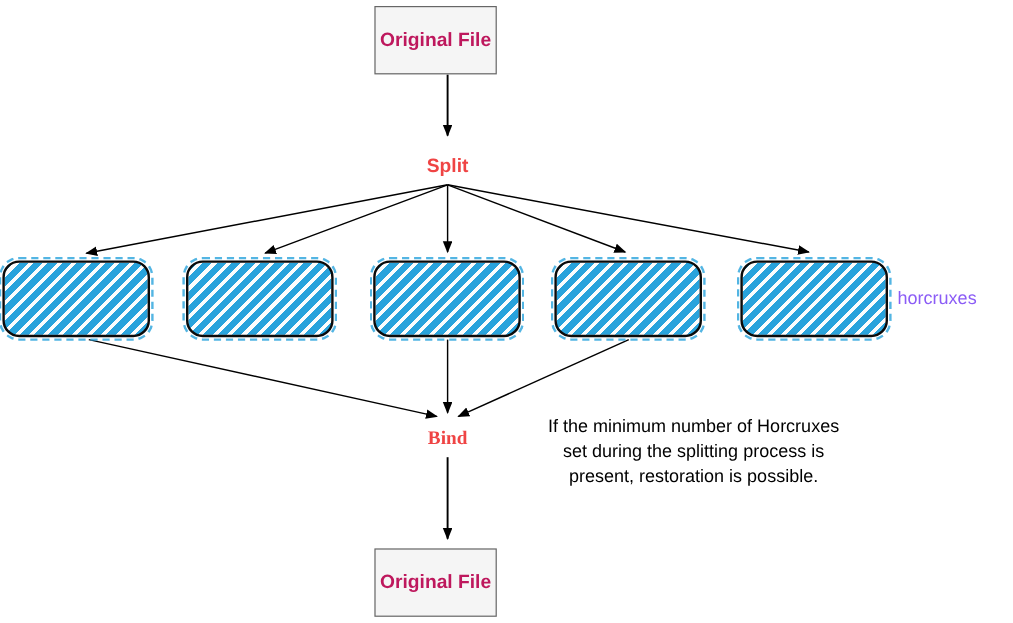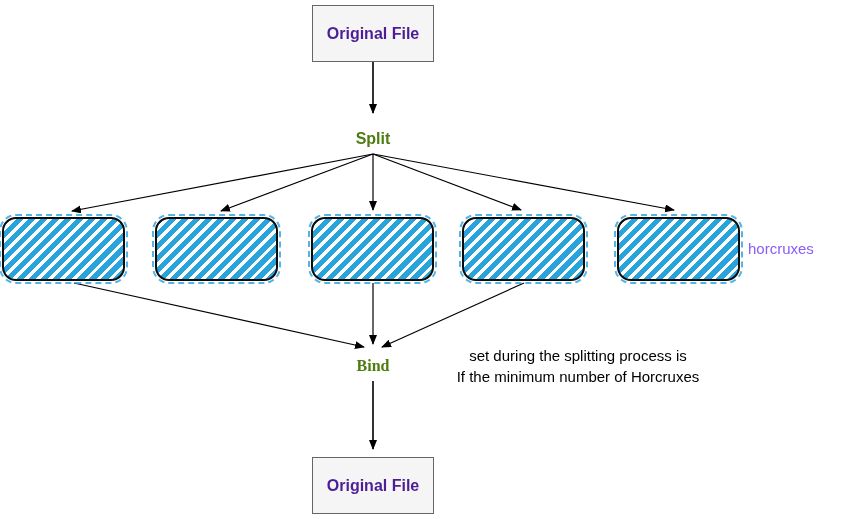--- a/index.html
+++ b/index.html
@@ -14,41 +14,41 @@
   .connectors {
     position: absolute;
     left: 0; top: 0;
     width: 844px; height: 519px;
     pointer-events: none;
   }
   .connectors line { stroke: #000000; }
   .file-box {
     position: absolute;
     left: 312px;
-    width: 122px;
+    width: 102px;
     height: 57px;
     box-sizing: border-box;
     background: #f5f5f5;
     border: 1px solid #666666;
     display: flex;
     align-items: center;
     justify-content: center;
     font-weight: bold;
     font-size: 16px;
-    color: #4c1d95;
+    color: #be185d;
   }
   .file-box.top { top: 5px; }
   .file-box.bottom { top: 457px; }
   .node-label {
     position: absolute;
     width: 90px;
     text-align: center;
     font-weight: bold;
     font-size: 16px;
-    color: #4d7c0f;
+    color: #ef4444;
   }
   .node-label.split { left: 328px; top: 130px; }
   .node-label.bind  { left: 328px; top: 357px; font-family: Liberation Serif, serif; }
   .horcrux {
     position: absolute;
     top: 217px;
     width: 123px;
     height: 64px;
     box-sizing: border-box;
     border: 2.5px solid #0b0b0b;
@@ -120,21 +120,22 @@
   <div class="horcrux h2"></div>
   <div class="horcrux h3"></div>
   <div class="horcrux h4"></div>
   <div class="horcrux h5"></div>
 
   <div class="horcruxes-label">horcruxes</div>
 
   <div class="node-label bind">Bind</div>
 
   <div class="caption">
+    <div>If the minimum number of Horcruxes</div>
     <div>set during the splitting process is</div>
-    <div>If the minimum number of Horcruxes</div>
+    <div>present, restoration is possible.</div>
   </div>
 
   <div class="file-box bottom">
     <span>Original File</span>
   </div>
 
 </div>
 
 </body></html>

